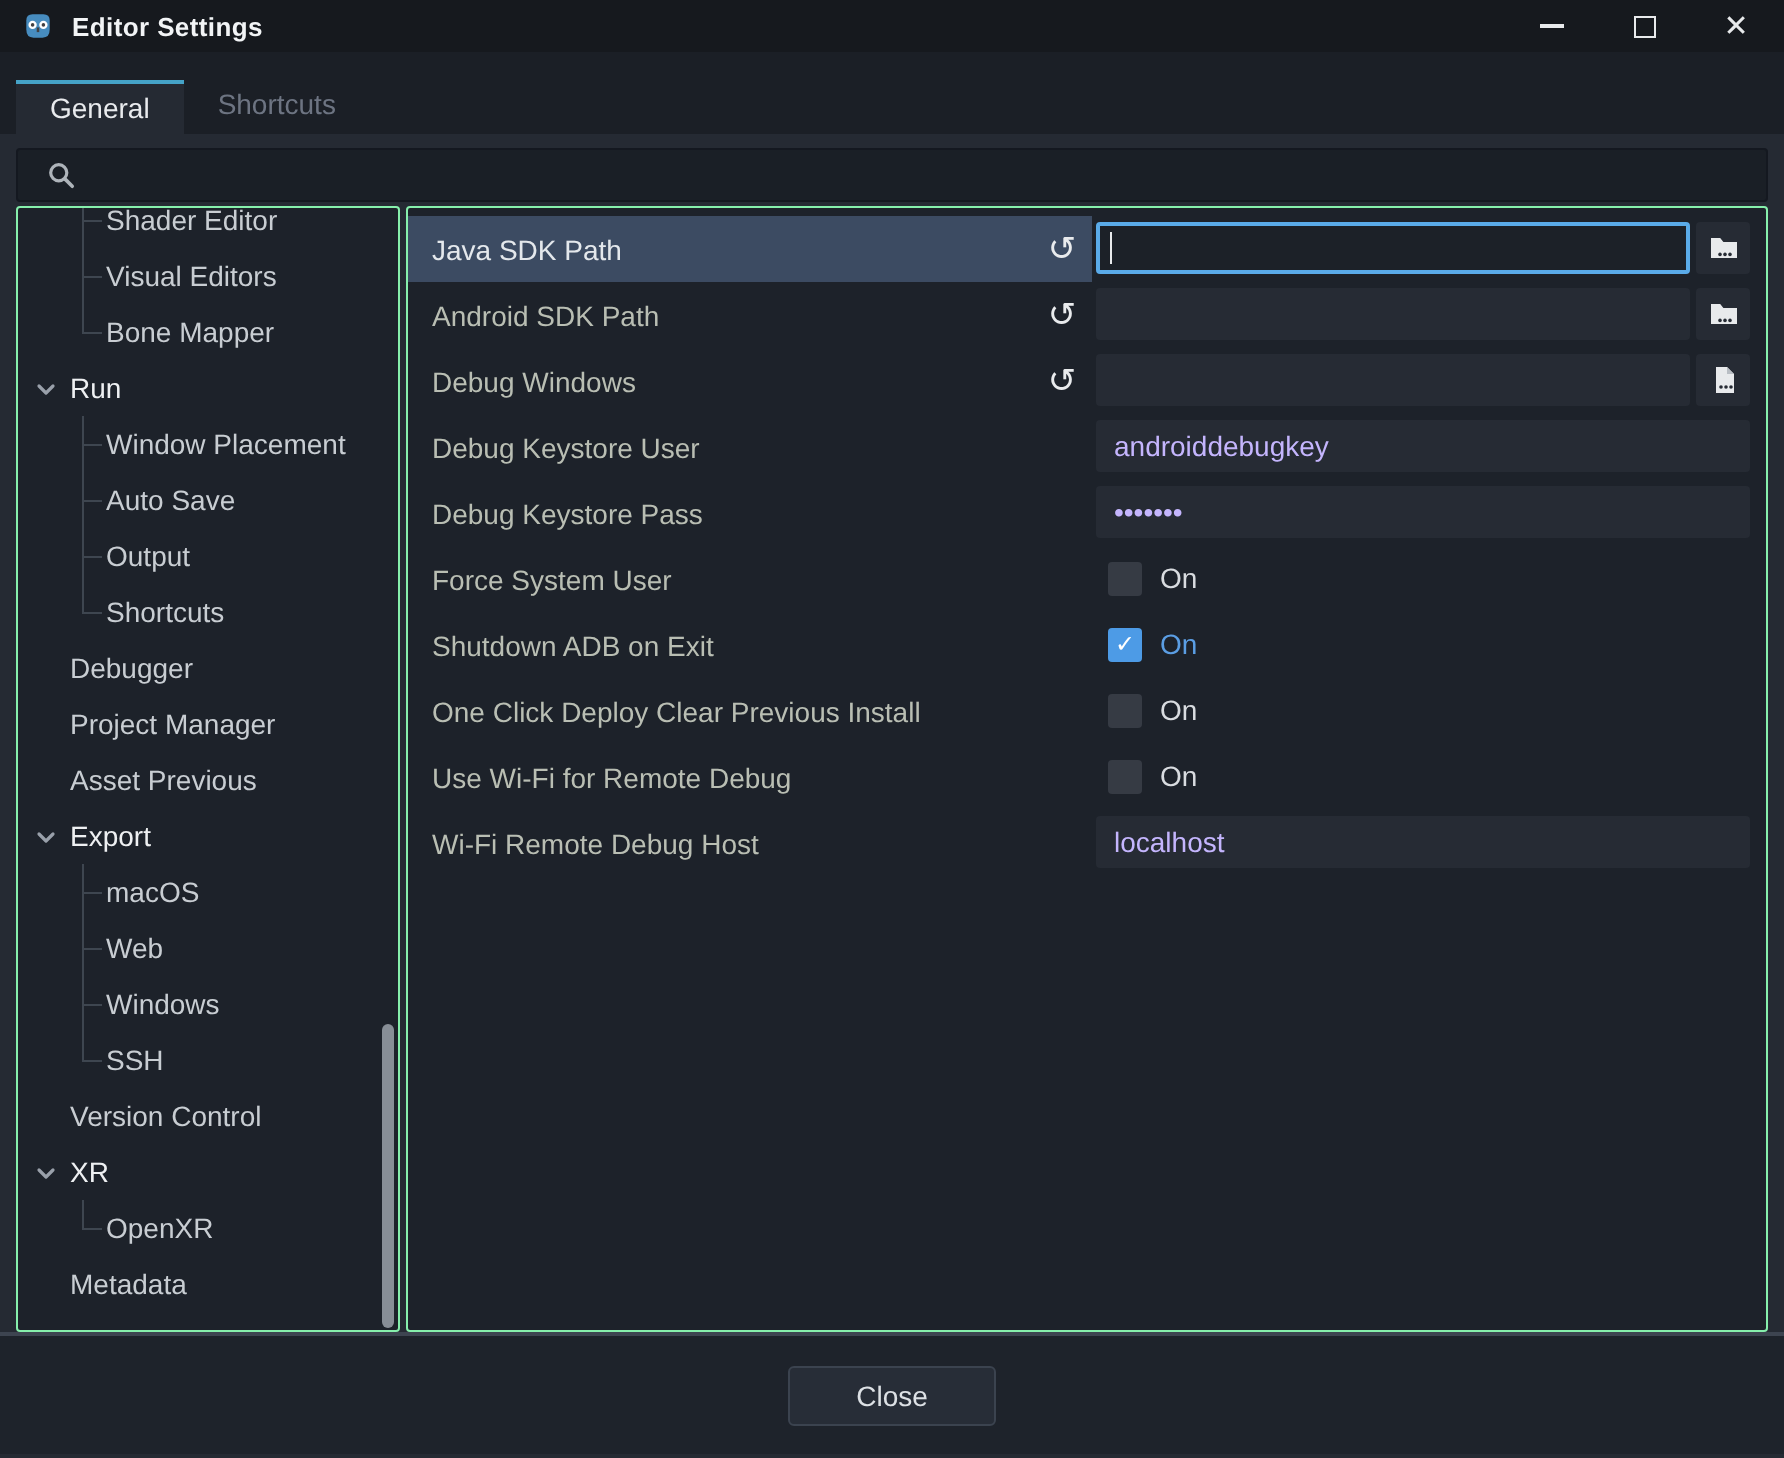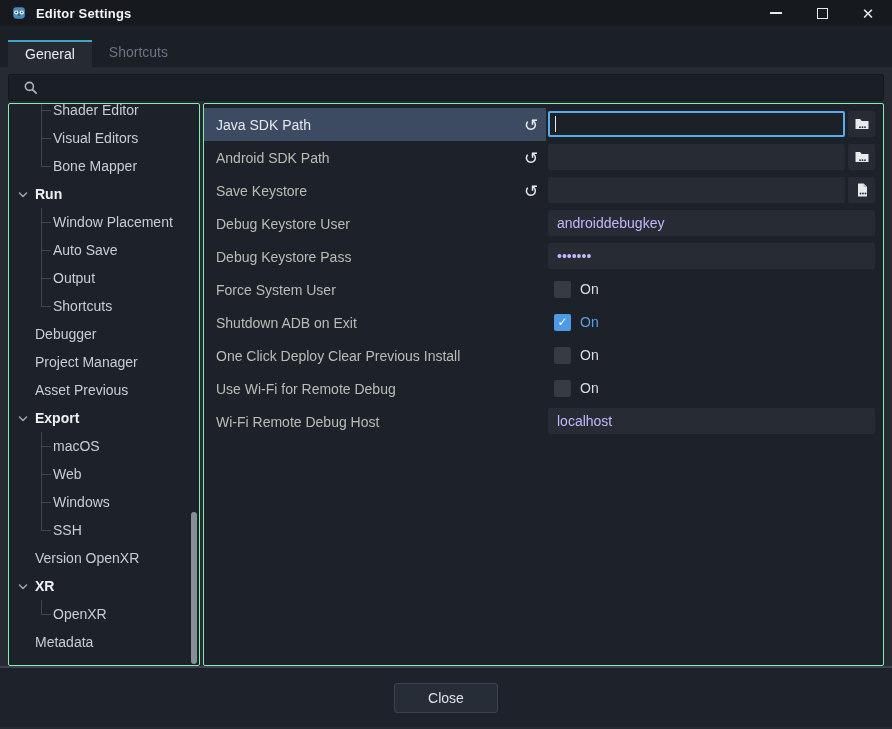--- a/index.html
+++ b/index.html
@@ -45,21 +45,21 @@
   }
   .filter-input::placeholder { color: #b4bac0; opacity: 1; }
   .search-icon { width: 15px; height: 15px; flex: none; margin-left: 6px; }
   .main { display: flex; margin-top: 2px; height: 563px; }
   .panel { background: #1d222a; border: 1px solid #86efac; border-radius: 2px; }
   
   .sidebar { width: 192px; flex: none; overflow: hidden; position: relative; }
   .tree { margin-top: -8px; }
   .titem { height: 28px; display: flex; align-items: center; position: relative; color: #c8cdd2; cursor: default; }
   .titem .tlabel { white-space: nowrap; }
-  .t-section { padding-left: 8px; font-weight: bold; color: #eef0f2; }
+  .t-section { padding-left: 8px; font-weight: normal; color: #eef0f2; }
   .t-section .chev { width: 12px; height: 12px; margin-right: 6px; flex:none; }
   .t-item { padding-left: 26px; }
   .t-child { padding-left: 44px; }
   .t-child::before {
     content:''; position: absolute; left: 32px; top: 0; height: 100%;
     border-left: 1px solid #3e4650;
   }
   .t-child.last::before { height: 50%; }
   .t-child::after {
     content:''; position: absolute; left: 32px; top: 50%; width: 10px;
@@ -216,21 +216,21 @@
           <div class="titem t-child">
             <span class="tlabel">Web</span>
           </div>
           <div class="titem t-child">
             <span class="tlabel">Windows</span>
           </div>
           <div class="titem t-child last">
             <span class="tlabel">SSH</span>
           </div>
           <div class="titem t-item">
-            <span class="tlabel">Version OpenXR</span>
+            <span class="tlabel">Version Control</span>
           </div>
           <div class="titem t-section">
             <span class="chev"><svg viewBox="0 0 12 12">
                 <polyline points="2.5,4 6,7.5 9.5,4" fill="none" stroke="#99a0aa" stroke-width="1.6" stroke-linecap="round" stroke-linejoin="round"></polyline>
               </svg></span>
             <span class="tlabel">XR</span>
           </div>
           <div class="titem t-child last">
             <span class="tlabel">OpenXR</span>
           </div>
@@ -280,21 +280,21 @@
                   <circle cx="6" cy="11.2" r="0.9" fill="#262b34"></circle>
                   <circle cx="8.5" cy="11.2" r="0.9" fill="#262b34"></circle>
                   <circle cx="11" cy="11.2" r="0.9" fill="#262b34"></circle>
                 </svg>
               </span>
             </button>
           </div>
         </div>
         <div class="srow">
           <div class="slabel">
-            <span class="lbl-text">Save Keystore</span>
+            <span class="lbl-text">Debug Windows</span>
             <button class="revert-btn">↺</button>
           </div>
           <div class="svalue">
             <div class="input-box">
               <span></span>
             </div>
             <button class="browse-btn">
               <span style="display: flex;">
                 <svg viewBox="0 0 16 16">
                   <path d="M4 1.5 h5.5 l3.5 3.5 v9.5 H4 Z" fill="#e8eaec"></path>

